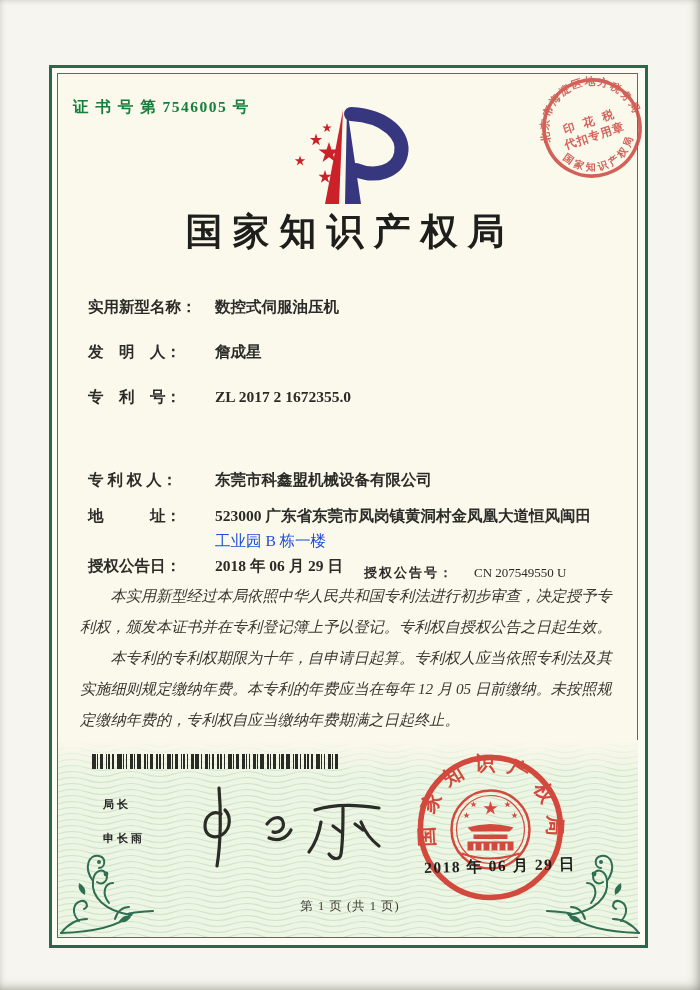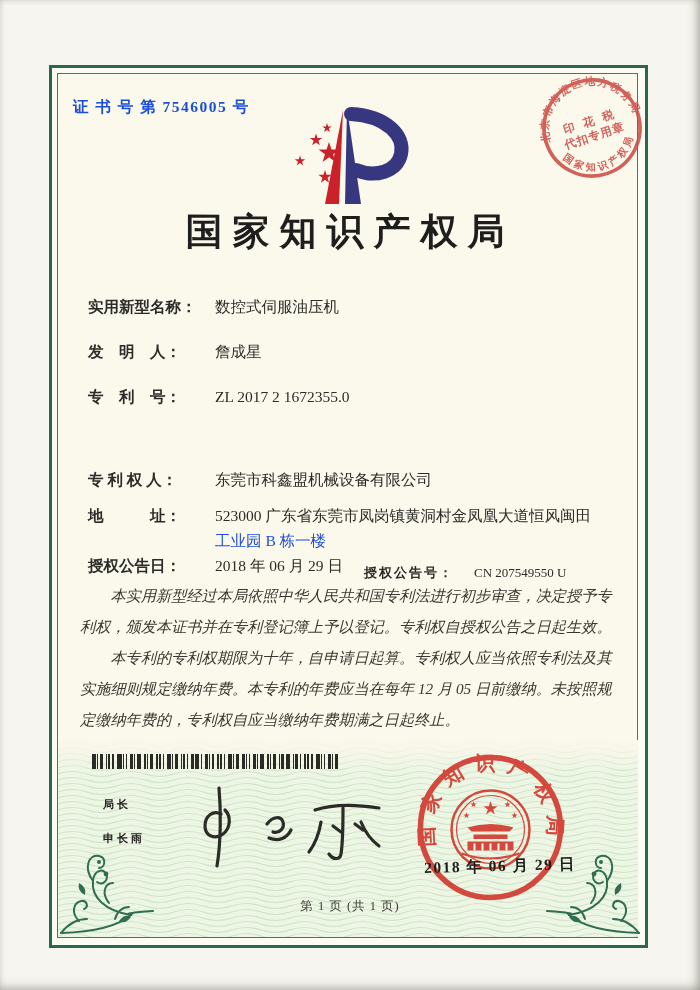--- a/index.html
+++ b/index.html
@@ -23,31 +23,31 @@
   .green-band{
     position:absolute; left:58px; top:740px; width:580px; height:197px;
     background:#edf5e4; z-index:2;
   }
   .green-band .fade{
     position:absolute; left:0; top:0; width:100%; height:34px;
     background:linear-gradient(180deg,#fbf8ec 0%, rgba(251,248,236,0) 100%);
   }
   .cert-no{
     position:absolute; left:73px; top:97px; z-index:4;
-    font-size:15.5px; letter-spacing:1.5px; color:#1d4ed8; font-weight:600;
+    font-size:15.5px; letter-spacing:1.5px; color:#15803d; font-weight:600;
   }
   .logo{ position:absolute; left:283px; top:104px; z-index:4; }
   .title{
     position:absolute; left:0; right:0; top:207px; z-index:4;
     text-align:center; font-size:37px; font-weight:700; color:#1e1e1c;
     letter-spacing:10px;
   }
   .row{ position:absolute; left:88px; z-index:4; font-size:15.5px; color:#2b2b28; white-space:nowrap;}
   .row .lbl{ display:inline-block; width:127px; font-weight:600; }
-  .row .val{ font-weight:400; }
+  .row .val{ font-weight:700; }
   .row2{ position:absolute; left:364px; z-index:4; font-size:13px; color:#2b2b28; white-space:nowrap;margin-top:8px;}
   .row2 .lbl{ display:inline-block; width:110px; font-weight:600; letter-spacing:2px;}
   .addr2{ position:absolute; left:215px; top:531px; z-index:4; font-size:15.5px; color:#1d4ed8;}
   .body-text{
     position:absolute; left:80px; top:580px; width:546px; z-index:4;
     font-size:15.2px; line-height:31px; color:#37372f; font-style:italic;
   }
   .body-text p{ margin:0; text-indent:2em; }
   .barcode{
     position:absolute; left:92px; top:754px; height:15px; z-index:4;

